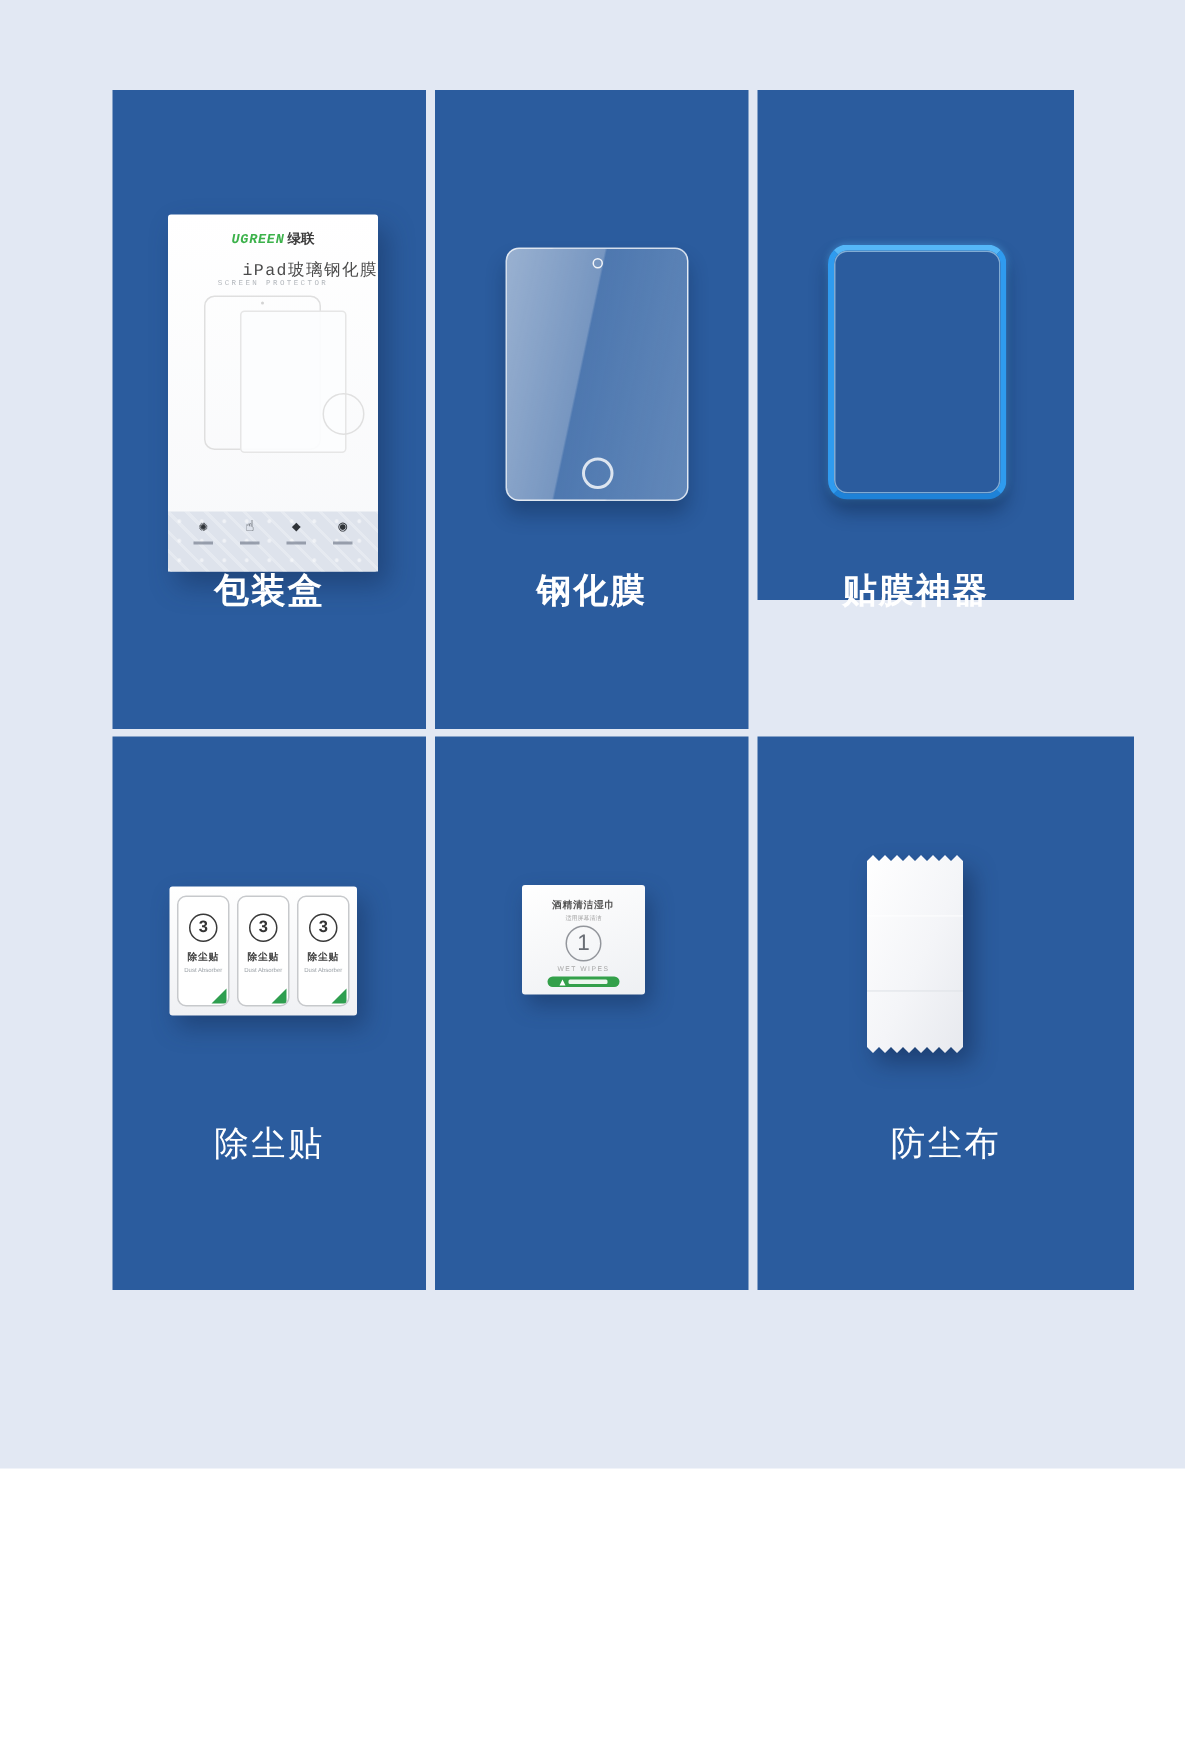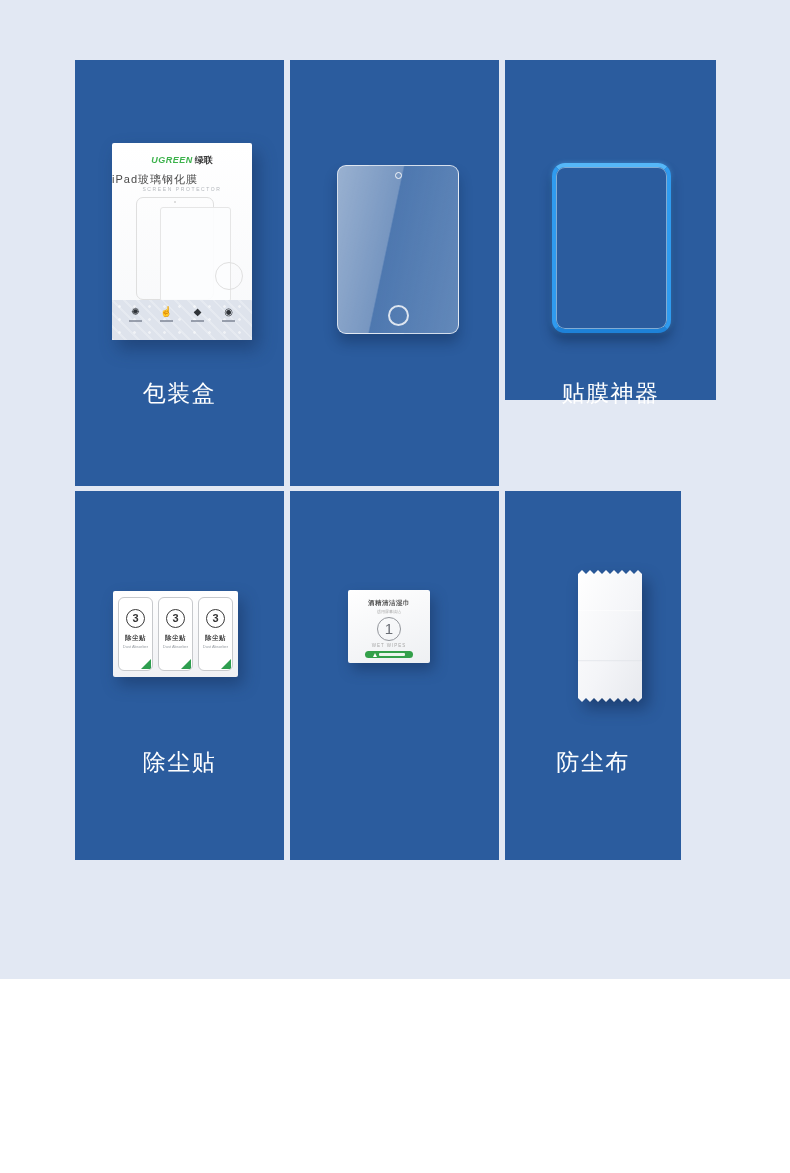--- a/index.html
+++ b/index.html
@@ -7,34 +7,34 @@
     width:790px;height:1173px;position:relative;background:#ffffff;
     font-family:"Liberation Sans", sans-serif;overflow:hidden;
   }
   .bg-top{position:absolute;left:0;top:0;width:790px;height:979px;background:#e2e8f3;}
   .cell{position:absolute;background:#2b5c9e;}
   #c1{left:75px;top:60px;width:209px;height:426px;}
   #c2{left:290px;top:60px;width:209px;height:426px;}
   #c3{left:505px;top:60px;width:211px;height:340px;}
   #c4{left:75px;top:491px;width:209px;height:369px;}
   #c5{left:290px;top:491px;width:209px;height:369px;}
-  #c6{left:505px;top:491px;width:176px;height:369px;}
+  #c6{left:505px;top:491px;width:251px;height:369px;}
   .cell-label{position:absolute;width:100%;text-align:center;color:#ffffff;
     font-size:23px;letter-spacing:1.5px;line-height:1.2;}
-  .row1 .cell-label{top:320px;}
+  .row1 .cell-label{top:320px;font-weight:bold;}
   .row2 .cell-label{top:258px;}
 
   
-  .box{position:absolute;left:37px;top:83px;width:140px;height:197px;
+  .box{position:absolute;left:37px;top:83px;width:140px;height:238px;
     background:linear-gradient(180deg,#ffffff 0%,#f7f8fa 100%);
-    border-radius:2px;filter:drop-shadow(6px 9px 9px rgba(12,32,66,.38));}
+    border-radius:2px;filter:drop-shadow(6px 9px 9px rgba(12,32,66,.38));font-family:Liberation Mono, monospace;}
   .box-logo{position:absolute;top:12px;width:100%;text-align:center;font-size:9px;line-height:10px;}
   .box-logo .en{color:#3cb24b;font-weight:bold;letter-spacing:.5px;font-style:italic;}
   .box-logo .cn{color:#3a3a3a;font-weight:bold;margin-left:2px;}
-  .box-title{position:absolute;top:29px;width:100%;text-align:left;font-size:11px;
+  .box-title{position:absolute;top:29px;width:100%;text-align:right;font-size:11px;
     color:#4a4a4a;letter-spacing:1px;}
   .box-sub{position:absolute;top:43px;width:100%;text-align:center;font-size:5px;
     color:#b4b8bd;letter-spacing:1.6px;}
   .draw-ipad{position:absolute;left:24px;top:54px;width:76px;height:101px;
     border:1px solid #dfdfdf;border-radius:7px;}
   .draw-ipad:before{content:"";position:absolute;left:50%;top:3px;margin-left:-1px;
     width:2px;height:2px;border-radius:50%;background:#d3d3d3;}
   .draw-glass{position:absolute;left:48px;top:64px;width:69px;height:93px;
     border:1px solid #e6e6e6;background:rgba(252,253,254,.92);border-radius:3px;}
   .draw-circ{position:absolute;left:103px;top:119px;width:26px;height:26px;
@@ -137,20 +137,21 @@
     </div>
   </div>
   <div class="cell-label">包装盒</div>
 </div>
 
 <div class="cell row1" id="c2">
   <div class="glass">
     <div class="glass-cam"></div>
     <div class="glass-home"></div>
   </div>
+  <div class="cell-label">钢化膜</div>
 </div>
 
 <div class="cell row1" id="c3">
   <div class="frame"></div>
   <div class="cell-label">贴膜神器</div>
 </div>
 
 <div class="cell row2" id="c4">
   <div class="card">
     <div class="sticker">

